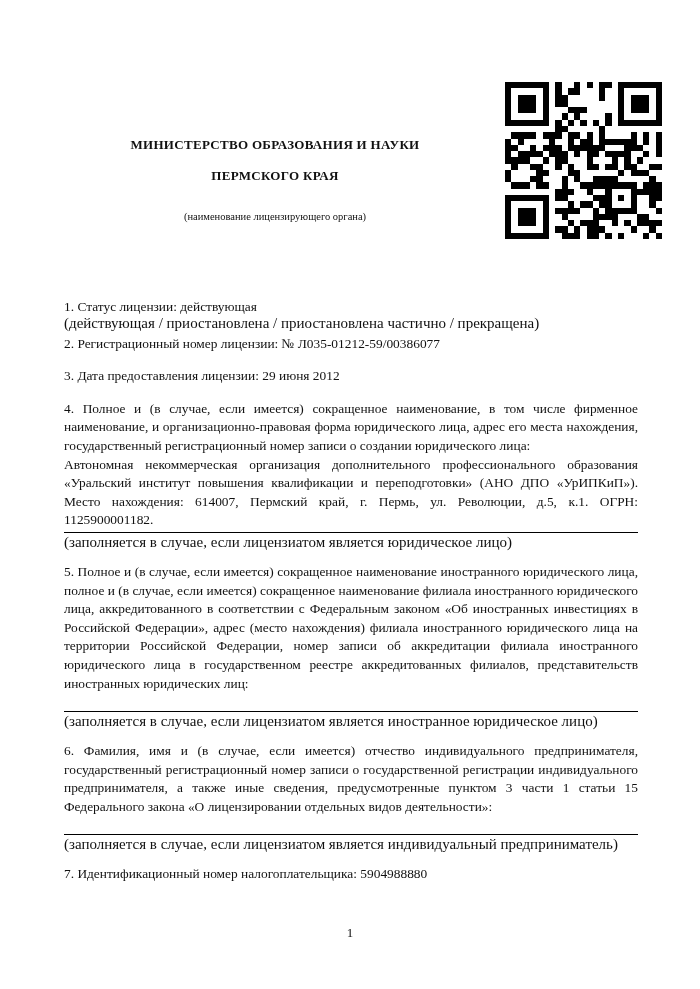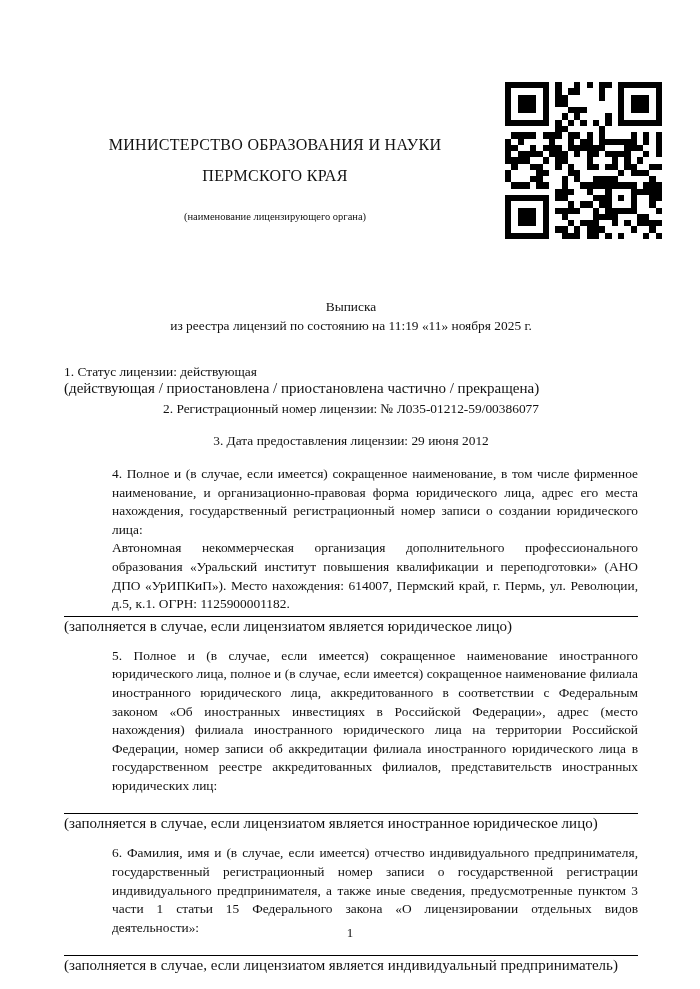--- a/index.html
+++ b/index.html
@@ -2,30 +2,30 @@
 <html><head>
 <meta charset="utf-8">
 <style>
   html,body { margin:0; padding:0; background:#ffffff; }
   .page {
     position:relative; width:700px; height:989px; background:#ffffff;
     font-family:"Liberation Serif","DejaVu Serif",serif; color:#111;
     overflow:hidden;
   }
   .header-text { position:absolute; left:60px; top:129px; width:430px; text-align:center; }
-  .org-name { font-weight:normal; font-size:16px; line-height:31px; letter-spacing:0.3px; }
+  .org-name { font-weight:bold; font-size:13px; line-height:31px; letter-spacing:0.3px; }
   .org-caption { font-size:10.5px; margin-top:20px; }
   .qr { position:absolute; left:505px; top:82px; width:157px; height:157px; }
   .qr svg { width:100%; height:100%; shape-rendering:crispEdges; }
   .content { position:absolute; left:64px; top:298px; width:574px; font-size:13.4px; line-height:18.6px; }
   .doc-title { text-align:center; margin-bottom:28px; }
-  .simple-item { margin-bottom:14px;text-align:center; }
+  .simple-item { margin-bottom:14px; }
   .item1-block { margin-bottom:5px; }
   .note { font-size:15px; line-height:13px; }
-  .para { text-align:justify;margin-left:48px; }
+  .para { text-align:justify; }
   .field-line { border-top:1.6px solid #000; height:0; margin:2px 0 3px 0; }
   .blank-answer { height:16px; }
   .section { margin-bottom:14px; }
   .item7 { margin-top:11px; }
   .page-number { position:absolute; left:0; right:0; top:925px; text-align:center; font-size:13px; }
 </style>
 </head>
 <body>
 
 <div class="page">
@@ -356,24 +356,20 @@
         <rect x="14" y="24" width="1" height="1"></rect>
         <rect x="16" y="24" width="1" height="1"></rect>
         <rect x="18" y="24" width="1" height="1"></rect>
         <rect x="22" y="24" width="1" height="1"></rect>
         <rect x="24" y="24" width="1" height="1"></rect>
       </svg>
   </div>
 
   <div class="content">
 
-    <div class="doc-title">
-      <div>Выписка</div>
-      <div>из реестра лицензий по состоянию на 11:19 «11» ноября 2025 г.</div>
-    </div>
 
     <div class="item1-block">
       <div>1. Статус лицензии: действующая</div>
       <div class="note">(действующая / приостановлена / приостановлена частично / прекращена)</div>
     </div>
 
     <div class="simple-item">2. Регистрационный номер лицензии: № Л035-01212-59/00386077</div>
 
     <div class="simple-item">3. Дата предоставления лицензии: 29 июня 2012</div>
 

